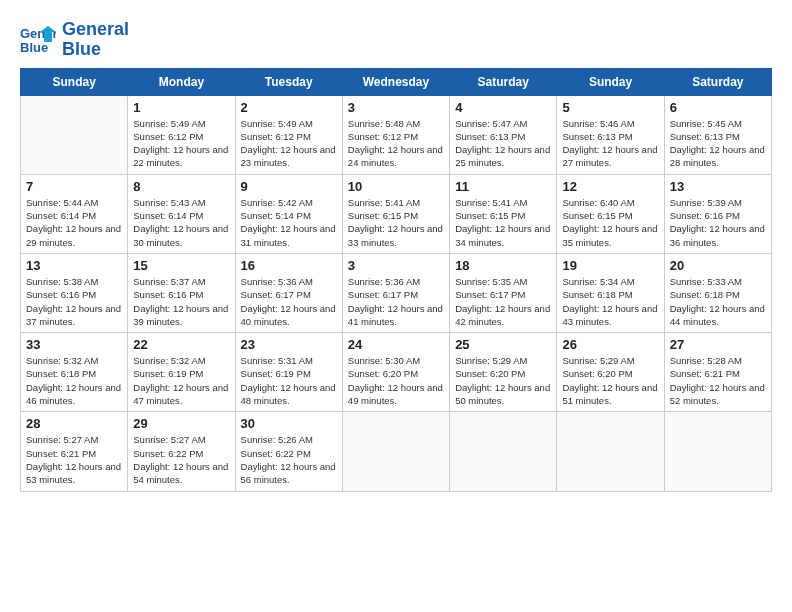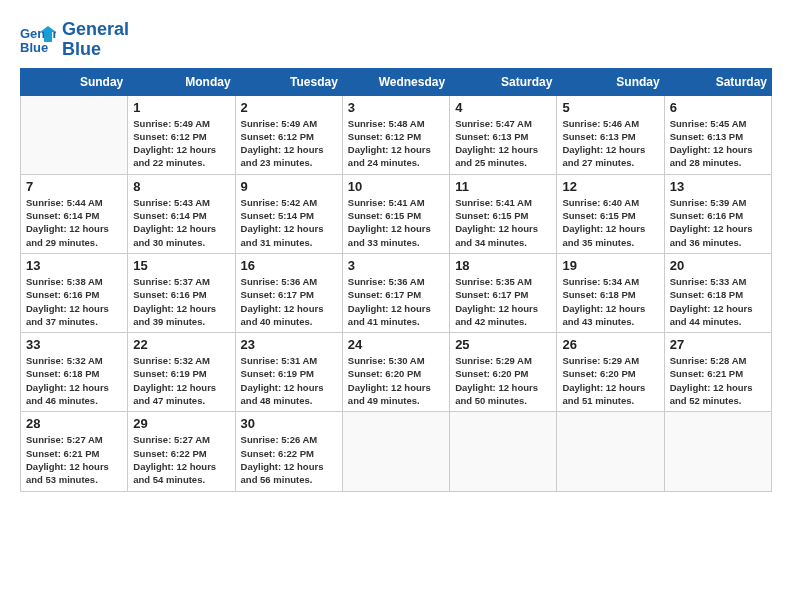--- a/index.html
+++ b/index.html
@@ -49,21 +49,21 @@
       width: 100%;
       border-collapse: collapse;
       margin-top: 8px;
     }
     .calendar th {
       background: #1a5fa8;
       color: #fff;
       font-size: 12px;
       font-weight: bold;
       padding: 6px 4px;
-      text-align: right;
+      text-align: center;
       border: 1px solid #1a5fa8;
     }
     .calendar td {
       border: 1px solid #ccc;
       vertical-align: top;
       padding: 4px 5px;
       font-size: 10px;
       color: #333;
       width: calc(100% / 7);
       min-height: 80px;
@@ -76,21 +76,20 @@
       font-size: 13px;
       font-weight: bold;
       color: #222;
       display: block;
       margin-bottom: 2px;
     }
     .day-info {
       font-size: 9.5px;
       line-height: 1.4;
       color: #333;
-      font-weight: bold;
     }
   </style>
 </head>
 <body>
 
 <div class="header">
   <div class="logo">
     <svg class="logo-icon" viewBox="0 0 36 36">
       <text x="0" y="16" font-size="13" font-weight="bold" fill="#1a5fa8">General</text>
       <text x="0" y="30" font-size="13" font-weight="bold" fill="#1a5fa8">Blue</text>

